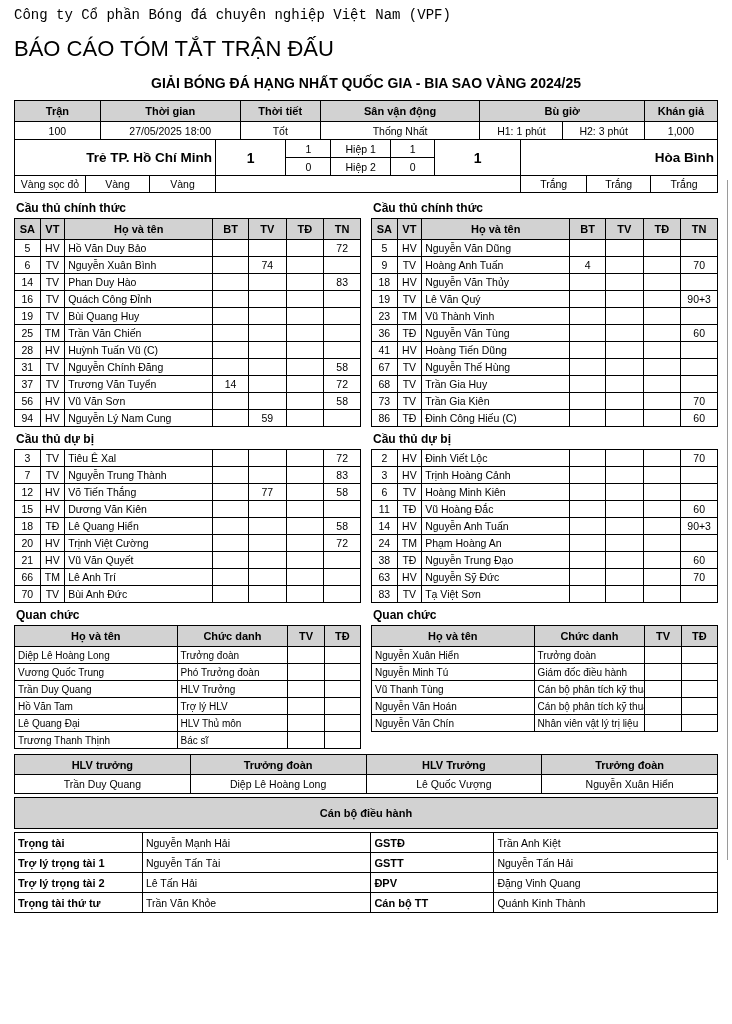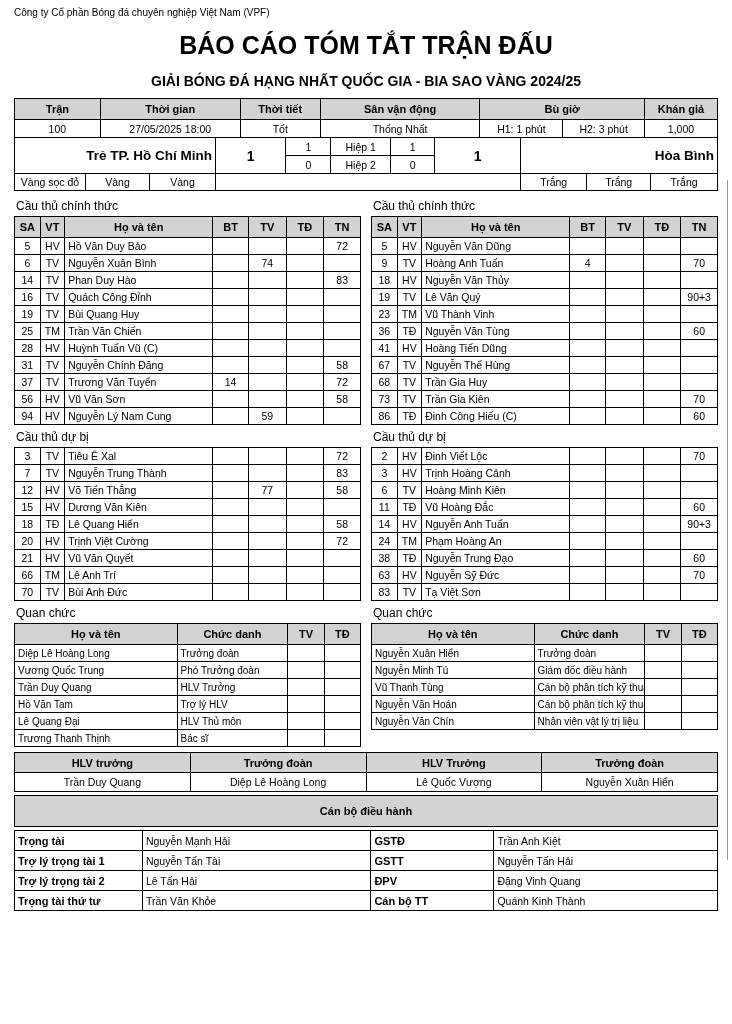--- a/index.html
+++ b/index.html
@@ -3,40 +3,40 @@
 <meta charset="utf-8">
 <style>
   * { margin:0; padding:0; box-sizing:border-box; }
   html,body { background:#fff; }
   body {
     width:732px; height:1024px; position:relative; color:#000;
     font-family:"Liberation Sans","DejaVu Sans",sans-serif;
     overflow:hidden;
   }
   .page { padding:7px 14px 0 14px; }
-  .company { font-size:10px; }
-  .title { text-align:center; font-weight:bold; font-size:25px; margin-top:13px; }
+  .company { font-size:14px;font-family:Liberation Mono, monospace; }
+  .title { font-weight:normal; font-size:22px; margin-top:13px; }
   .subtitle { text-align:center; font-weight:bold; font-size:14px; margin-top:13px; margin-bottom:9px; }
 
   table { width:100%; border-collapse:collapse; table-layout:fixed; }
   th, td { border:1px solid #000; overflow:hidden; white-space:nowrap; }
   th { background:#d2d2d2; font-size:11px; font-weight:bold; height:21px; text-align:center; padding:0 2px; }
   td { font-size:10.5px; height:17px; padding:0 3px; background:#fff; }
 
   .match-table td { text-align:center; height:18px; }
 
   .score-table { margin-top:-1px; }
   .score-table .team { font-size:13.5px; font-weight:bold; text-align:right; }
   .score-table .score { font-size:14px; font-weight:bold; text-align:center; }
   .score-table .mini { text-align:center; height:18px; }
   .score-table .kit { text-align:center; height:17px; }
 
   .cols { display:flex; gap:10px; margin-top:3px; }
   .col { flex:1; min-width:0; }
-  .sec-label { font-weight:normal; font-size:12px; margin:5px 0 3px 2px; }
+  .sec-label { font-weight:bold; font-size:12px; margin:5px 0 3px 2px; }
 
   .ptable td:nth-child(1), .ptable td:nth-child(2),
   .ptable td:nth-child(n+4) { text-align:center; }
   .ptable td:nth-child(3) { text-align:left; }
 
   .otable td { text-align:left; font-size:10px; }
   .otable td:nth-child(n+3) { text-align:center; }
 
   .ltable { margin-top:5px; }
   .ltable th { height:20px; }

